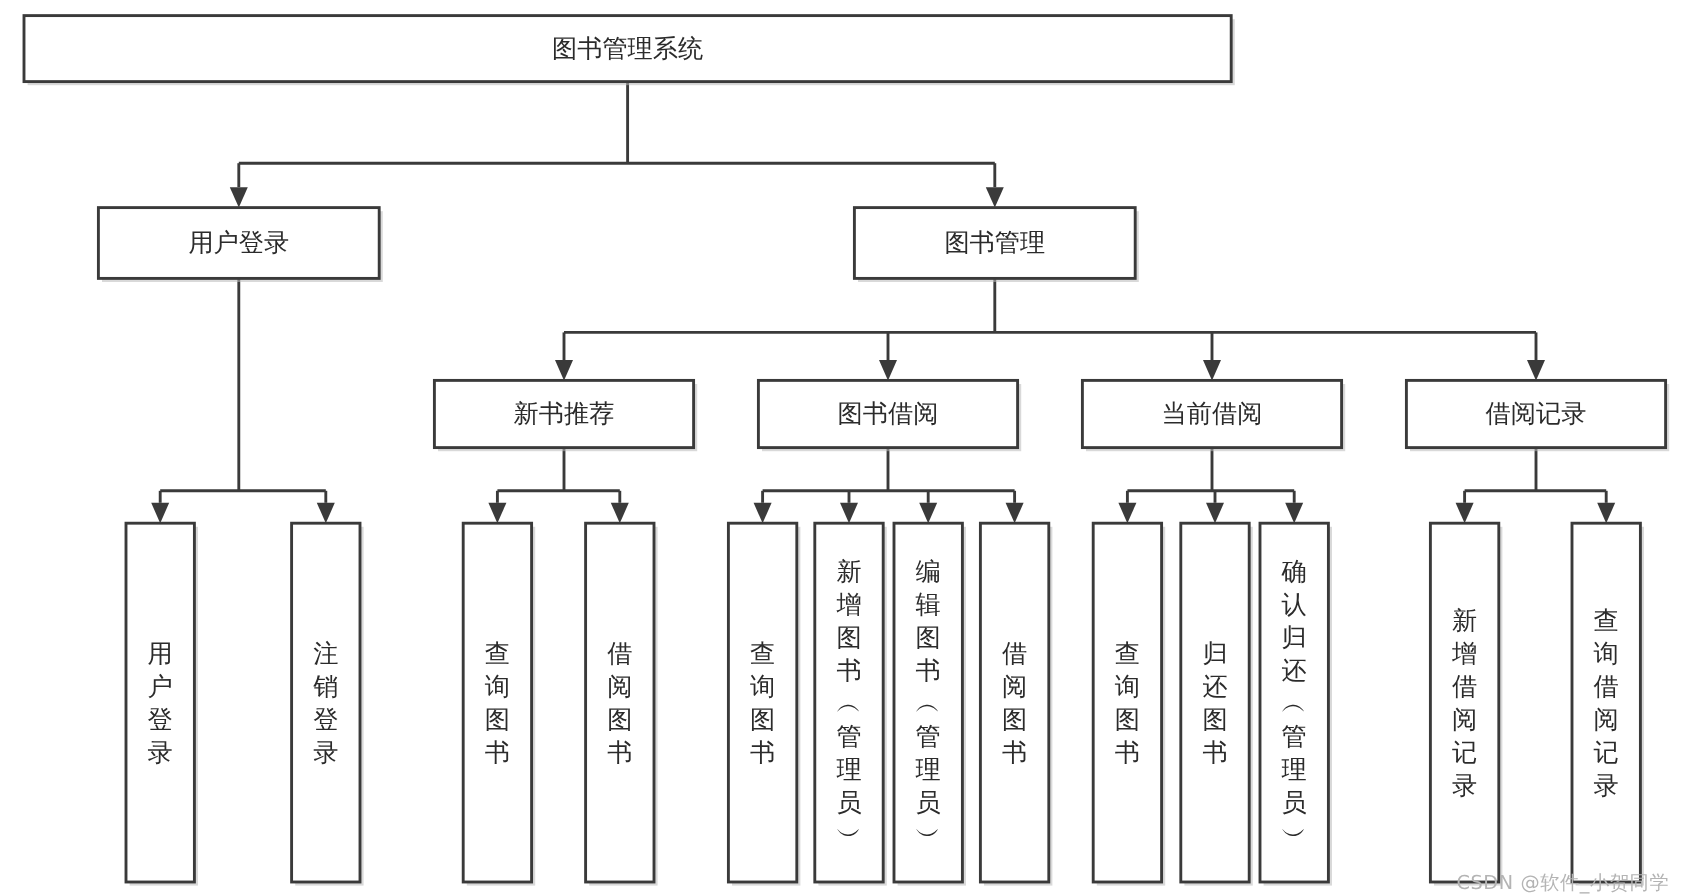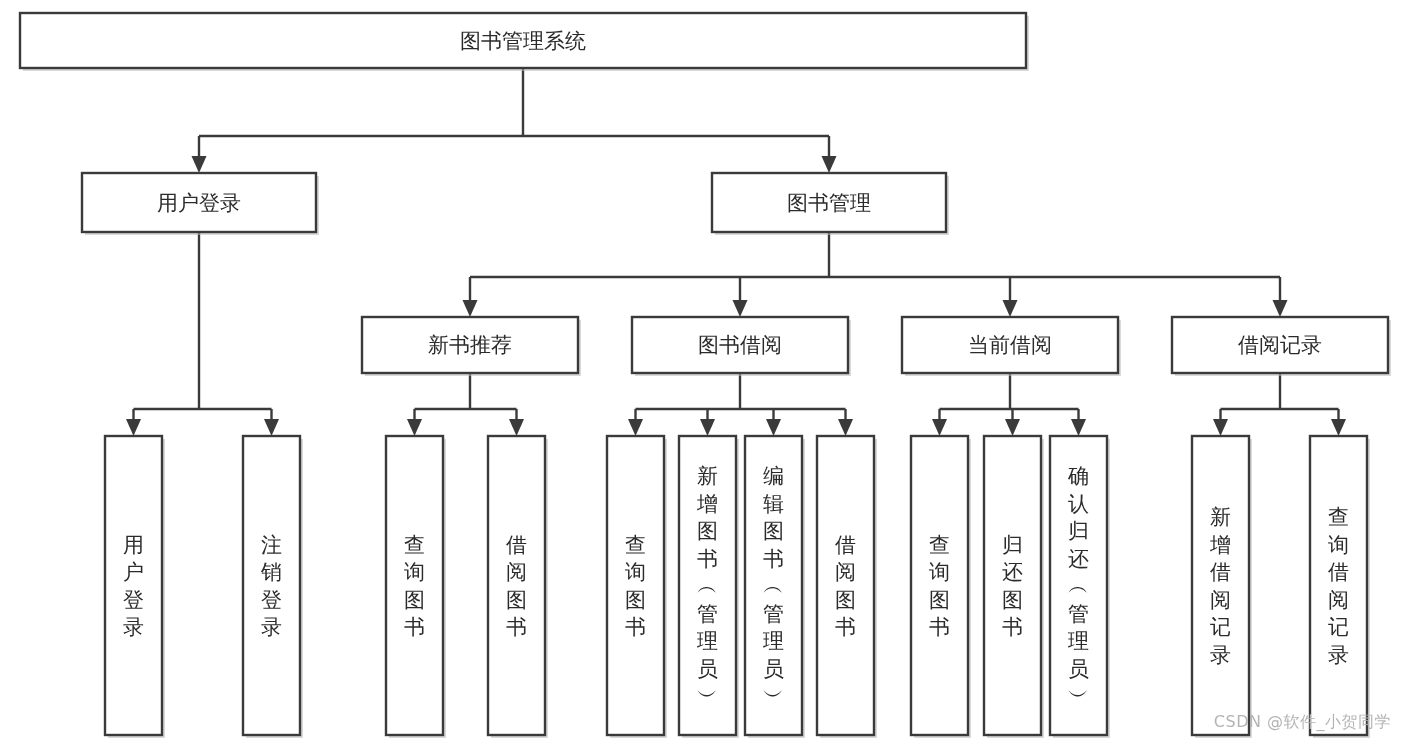--- a/index.html
+++ b/index.html
@@ -55,21 +55,21 @@
   }
   .node-label-v {
     font-family: "DejaVu Sans", "Liberation Sans", sans-serif;
     font-size: 21px;
     fill: #2b2b2b;
     text-anchor: middle;
   }
   .watermark {
     position: absolute;
     right: 14px;
-    bottom: 14px;
+    bottom: 0;
     font-family: "DejaVu Sans", "Liberation Sans", sans-serif;
     font-size: 16px;
     color: #b4b4b4;
     white-space: nowrap;
     letter-spacing: 0.5px;
   }
 </style>
 </head>
 <body>
 

